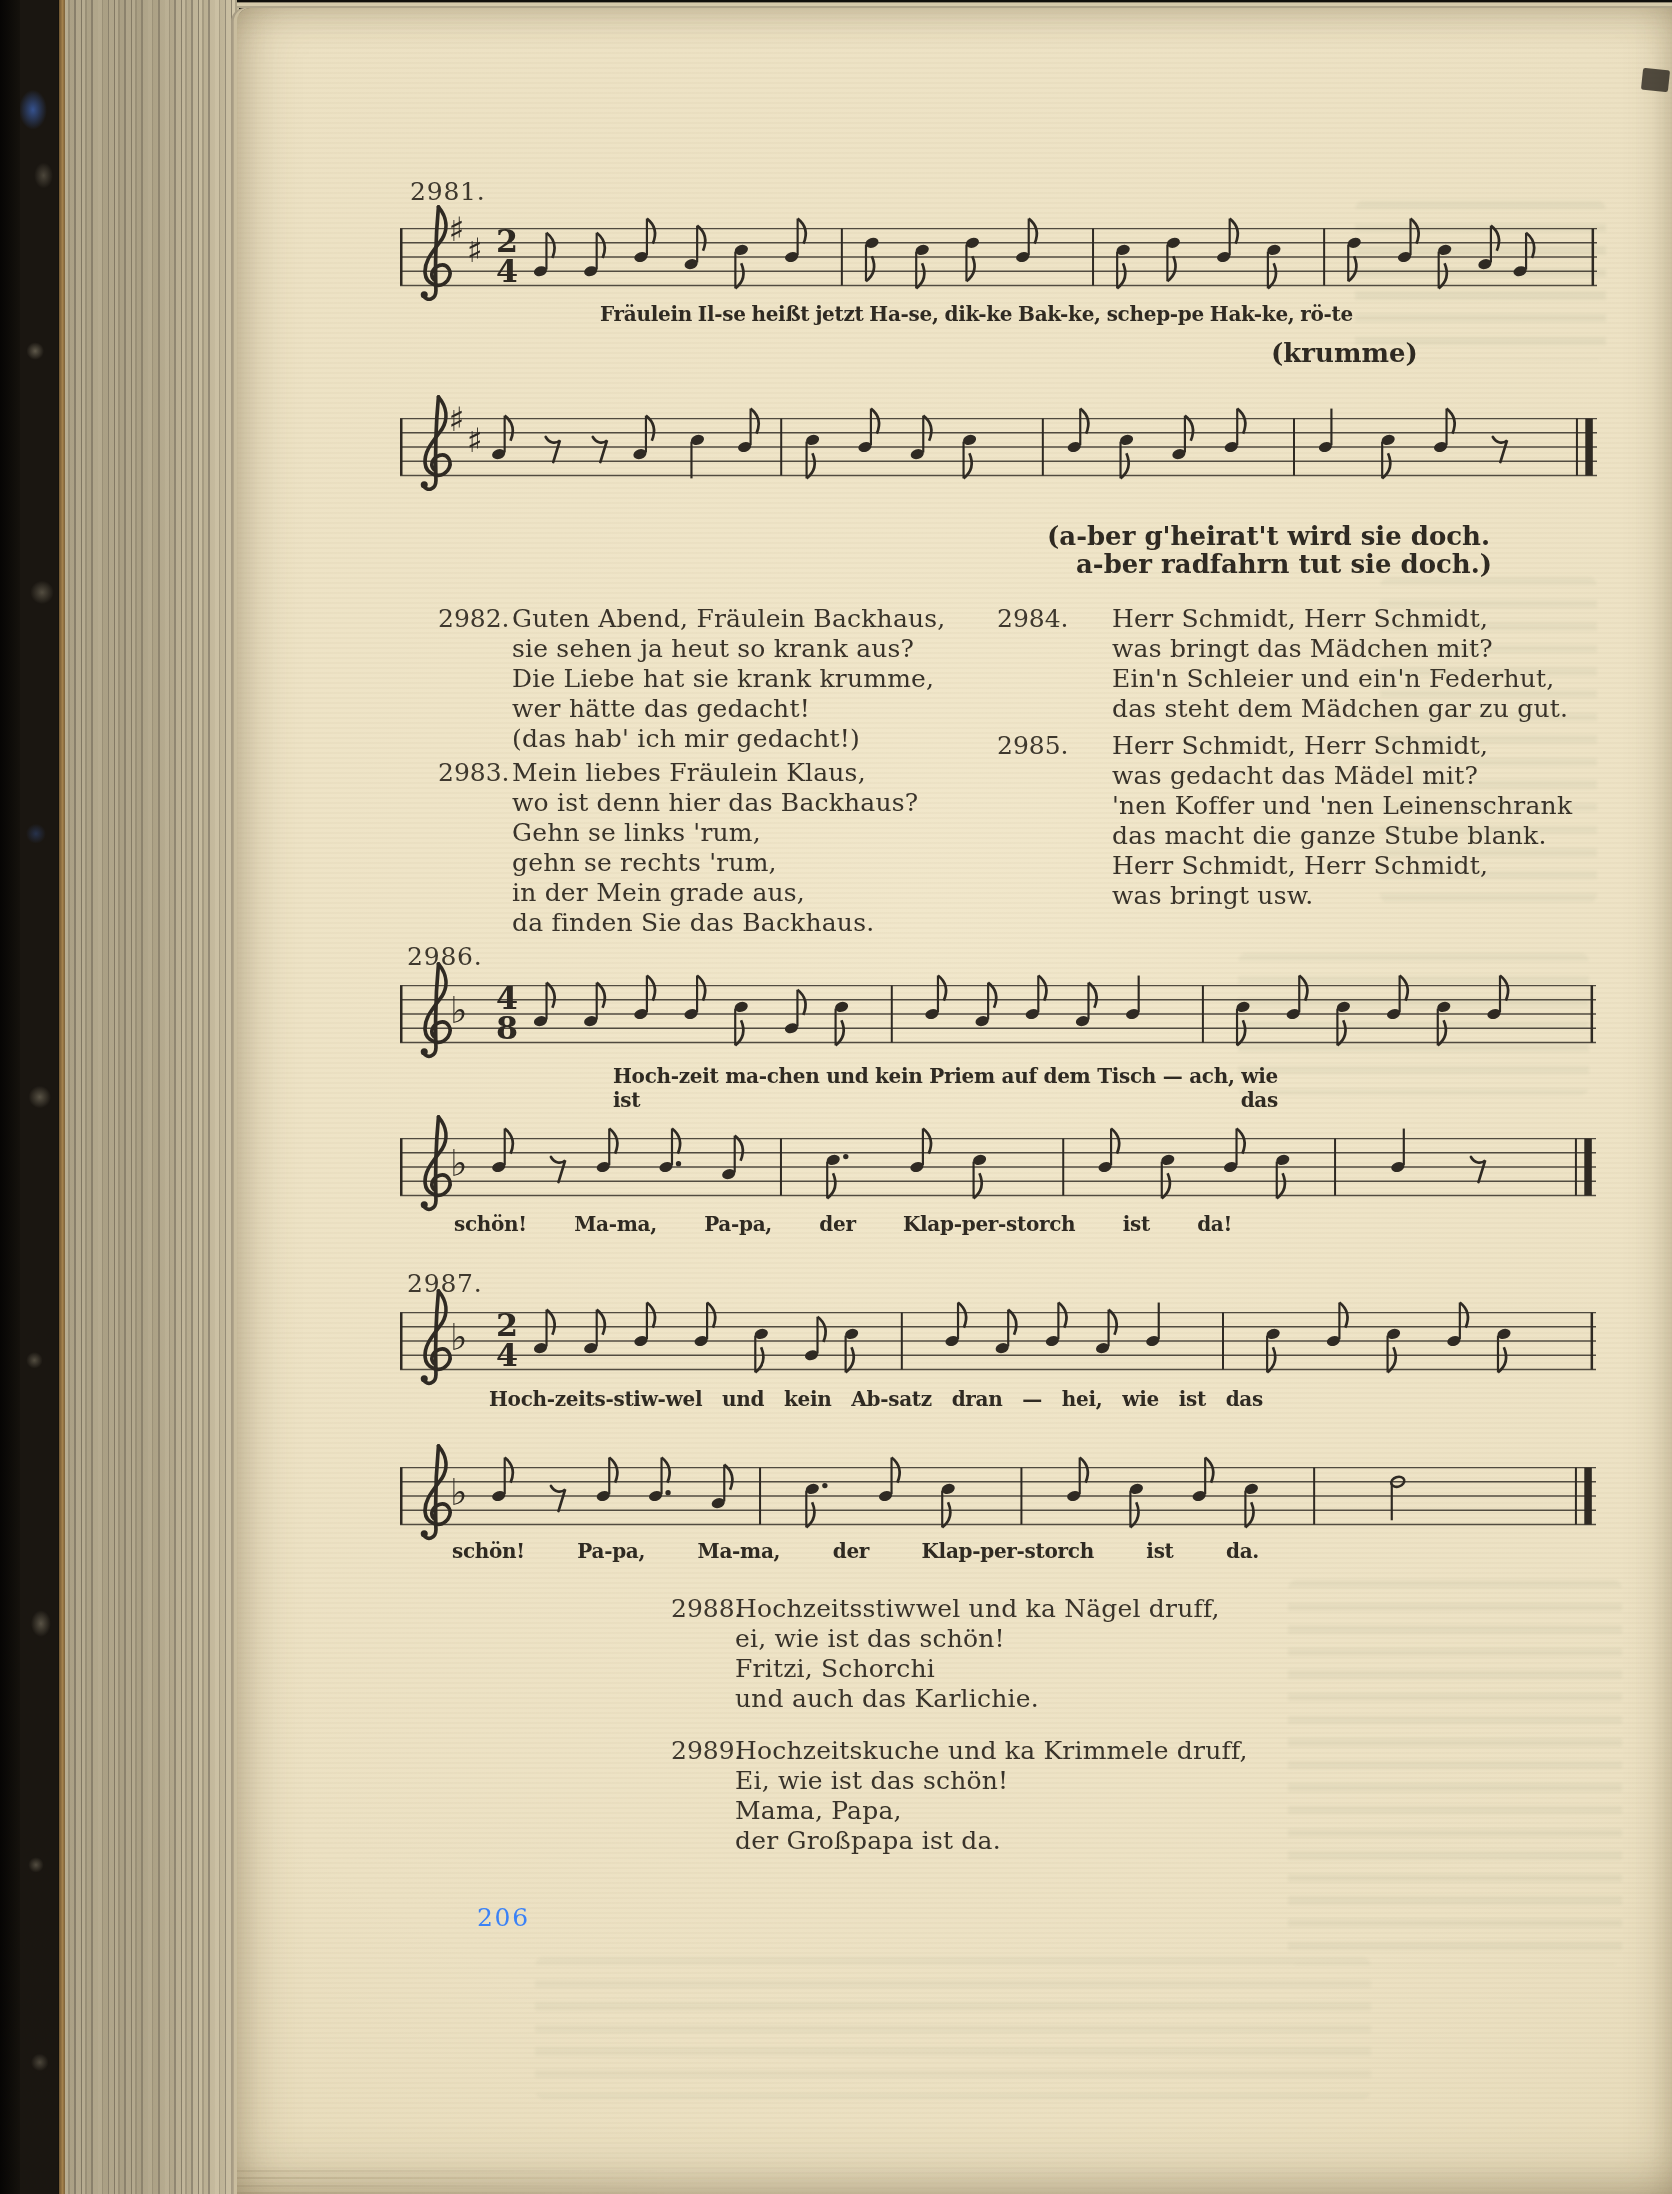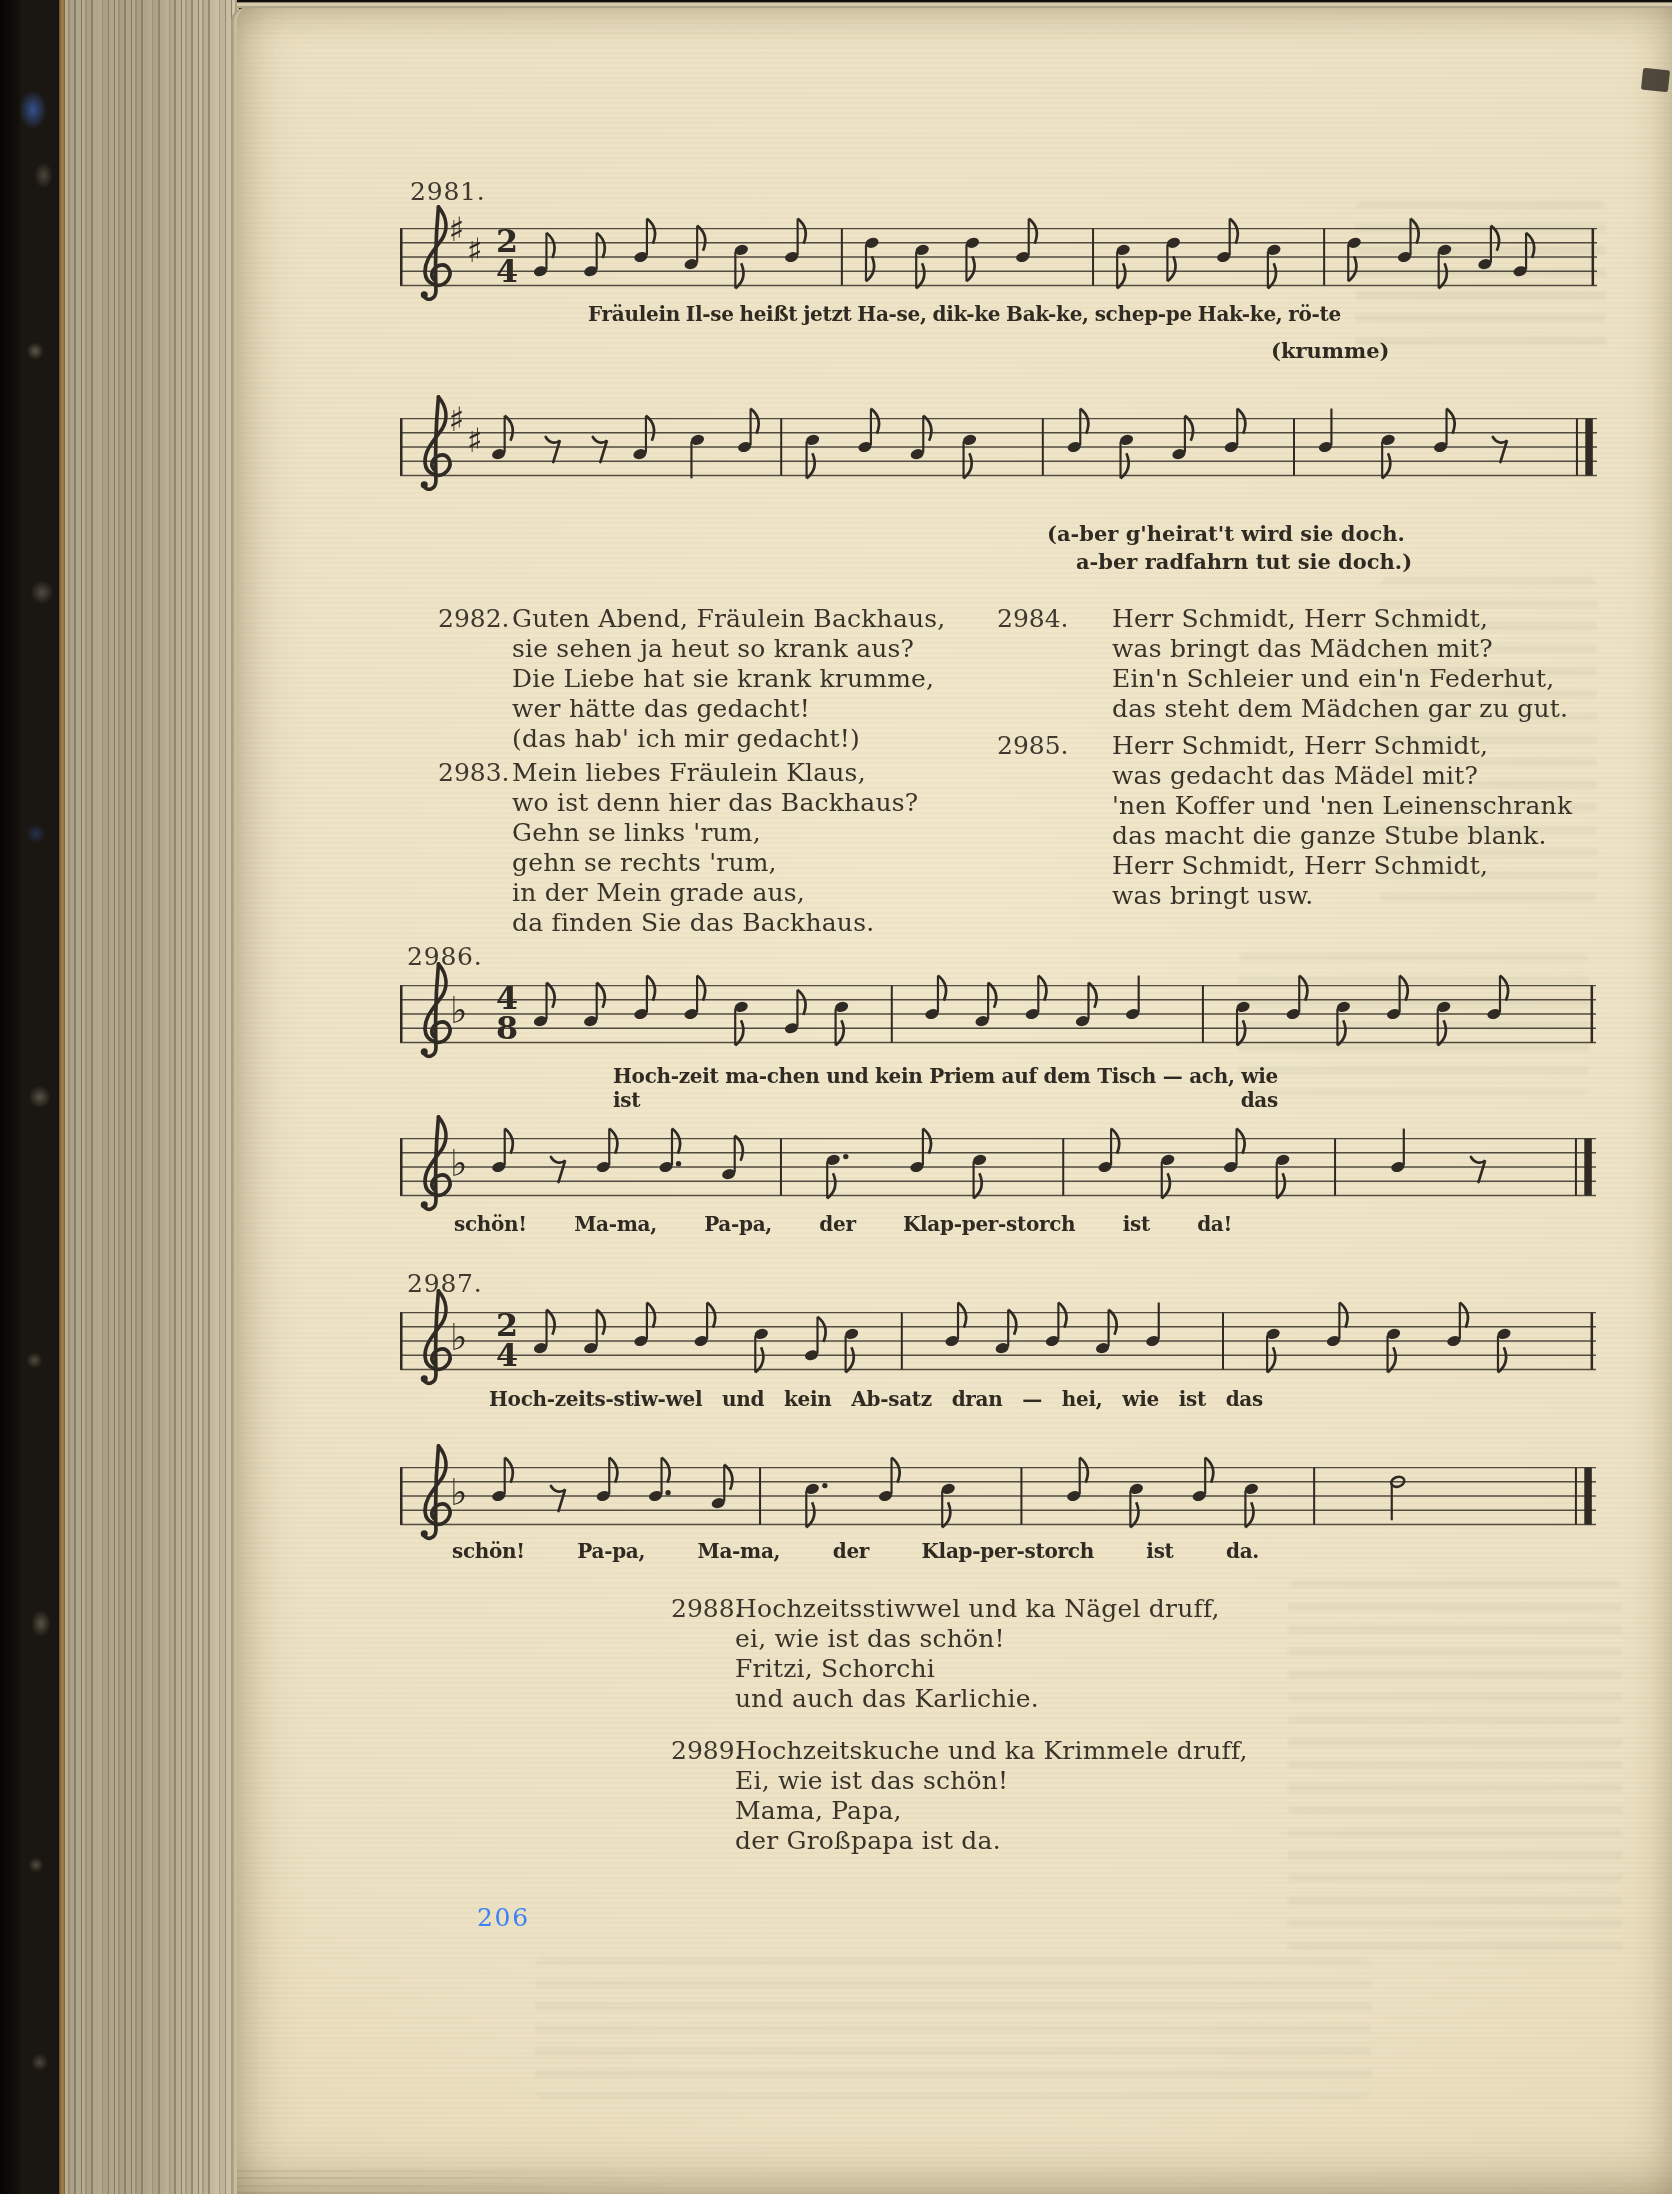--- a/index.html
+++ b/index.html
@@ -53,21 +53,21 @@
   .content{position:absolute;inset:0}
   .content>div{position:absolute}
   .heading{font-size:25px;color:#3e382e;letter-spacing:0.8px}
   .fr{font-weight:400;color:#39332a;font-size:25px;line-height:30px;letter-spacing:0.2px;white-space:nowrap}
   .num{font-weight:400;color:#3e382e;font-size:25px;line-height:30px;flex:none;width:74px}
   .num-wide{width:115px}
   .num-mid{width:64px}
   .song .row{display:flex}
   .lyrics{font-weight:700;color:#2f2a22;font-size:20px;letter-spacing:-0.3px;word-spacing:-0.8px;
     text-align:justify;text-align-last:justify}
-  .lyr-note{font-weight:700;color:#2f2a22;font-size:21px;white-space:nowrap}
+  .lyr-note{font-weight:700;color:#2f2a22;font-size:26px;white-space:nowrap}
   .page-num{font-size:25px;color:#3b82f6;letter-spacing:1.7px}
   .staff-slot{position:absolute;height:159px;pointer-events:none}
 </style>
 </head>
 <body>
 
 <div class="cover-edge"></div>
 <div class="marble-edge"></div>
 <div class="gilt-edge"></div>
 <div class="page-stack"></div>
@@ -156,21 +156,21 @@
         <line x1="1305.08" y1="110.5" x2="1305.08" y2="66.5" stroke="#2f2a23" stroke-width="2.6"></line>
         <path d="M1305.08,66.5 c9,7 13,16 7,30" fill="none" stroke="#2f2a23" stroke-width="3.2"></path>
         <ellipse cx="1339.95" cy="121" rx="8" ry="5.8" transform="rotate(-18 1339.95 121)" fill="#2f2a23"></ellipse>
         <line x1="1347.15" y1="119" x2="1347.15" y2="75" stroke="#2f2a23" stroke-width="2.6"></line>
         <path d="M1347.15,75 c9,7 13,16 7,30" fill="none" stroke="#2f2a23" stroke-width="3.2"></path>
         <line x1="528.5999999999999" y1="70" x2="528.5999999999999" y2="138" stroke="#2f2a23" stroke-width="2.4"></line>
         <line x1="829.1" y1="70" x2="829.1" y2="138" stroke="#2f2a23" stroke-width="2.4"></line>
         <line x1="1105.56" y1="70" x2="1105.56" y2="138" stroke="#2f2a23" stroke-width="2.4"></line>
         <line x1="1427" y1="70" x2="1427" y2="138" stroke="#2f2a23" stroke-width="3"></line>
       </svg></div>
-  <div class="lyrics" style="left:588px;top:302px;width:753px">Fräulein Il-se heißt jetzt Ha-se, dik-ke Bak-ke, schep-pe Hak-ke, rö-te</div>
+  <div class="lyrics" style="left:600px;top:302px;width:753px">Fräulein Il-se heißt jetzt Ha-se, dik-ke Bak-ke, schep-pe Hak-ke, rö-te</div>
   <div class="lyr-note" style="left:1271px;top:338px">(krumme)</div>
   <div class="staff-slot" style="left:400px;top:360px;width:1197px"><svg width="1197" height="159" viewBox="0 0 1432 190">
         <line x1="0" y1="70" x2="1432" y2="70" stroke="#2f2a23" stroke-width="1.7" opacity=".82"></line>
         <line x1="0" y1="87" x2="1432" y2="87" stroke="#2f2a23" stroke-width="1.7" opacity=".82"></line>
         <line x1="0" y1="104" x2="1432" y2="104" stroke="#2f2a23" stroke-width="1.7" opacity=".82"></line>
         <line x1="0" y1="121" x2="1432" y2="121" stroke="#2f2a23" stroke-width="1.7" opacity=".82"></line>
         <line x1="0" y1="138" x2="1432" y2="138" stroke="#2f2a23" stroke-width="1.7" opacity=".82"></line>
         <line x1="1.5" y1="70" x2="1.5" y2="138" stroke="#2f2a23" stroke-width="3"></line>
         <g transform="translate(34,70)" fill="none" stroke="#2f2a23" stroke-width="4.4" stroke-linecap="round">
           <path d="M12,-26 C22,-14 24,0 16,13 C4,29 -5,39 -4,53 C-3,67 14,73 23,62 C30,52 23,41 13,44 C4,47 1,57 8,62"></path>

